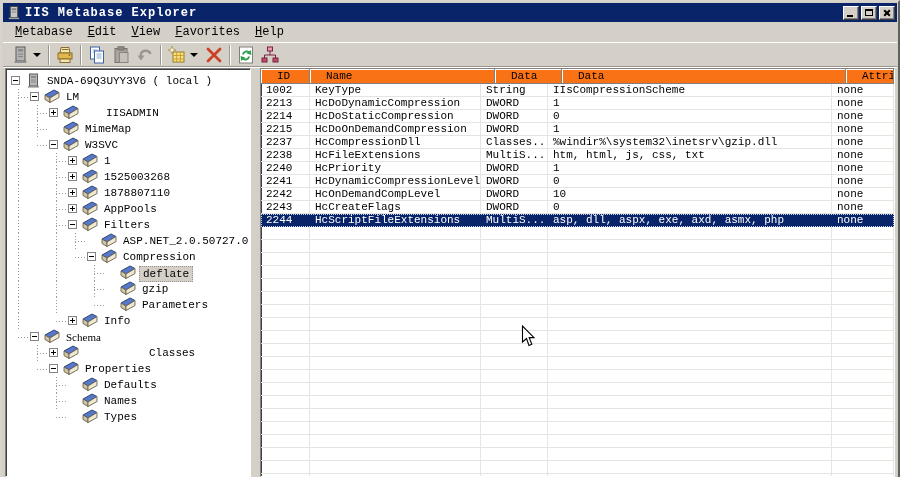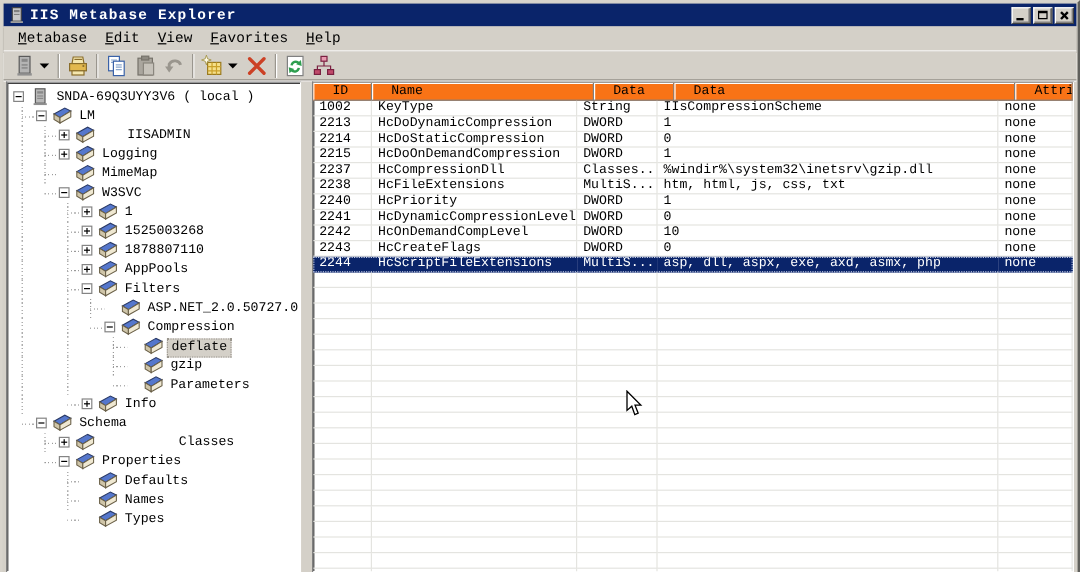--- a/index.html
+++ b/index.html
@@ -250,37 +250,20 @@
     <polygon points="1,6 6,9 6,13.5 1,10.5" fill="#cfc5a8" stroke="#6a6048" stroke-width="0.9"></polygon>
     <polygon points="6,9 15,3.5 15,8.5 6,13.5" fill="#efe8d2" stroke="#6a6048" stroke-width="0.9"></polygon>
   </svg>
 </span>
         <span class="tlabel" style="left: 76px; margin-left: 21px;">IISADMIN</span>
       </div>
       <div class="tree-row">
         <span class="guide" style="left: 12px;"></span>
         <span class="guide" style="left: 31px;"></span>
         <span class="stub" style="left: 31px; width: 12px;"></span>
-        <span class="expander" style="left: 43px;">
-          <span class="h"></span>
-          <span class="v"></span>
-        </span>
-        <span class="ticon16" style="left: 57px;">
-  <svg width="16" height="15" viewBox="0 0 16 15">
-    <polygon points="1,6 10,1 15,3.5 6,9" fill="#5577cc" stroke="#2a3a66" stroke-width="0.9"></polygon>
-    <polygon points="1,6 6,9 6,13.5 1,10.5" fill="#cfc5a8" stroke="#6a6048" stroke-width="0.9"></polygon>
-    <polygon points="6,9 15,3.5 15,8.5 6,13.5" fill="#efe8d2" stroke="#6a6048" stroke-width="0.9"></polygon>
-  </svg>
-</span>
-        <span class="tlabel" style="left: 76px;">Logging</span>
-      </div>
-      <div class="tree-row">
-        <span class="guide" style="left: 12px;"></span>
-        <span class="guide" style="left: 31px;"></span>
-        <span class="stub" style="left: 31px; width: 12px;"></span>
         <span class="ticon16" style="left: 57px;">
   <svg width="16" height="15" viewBox="0 0 16 15">
     <polygon points="1,6 10,1 15,3.5 6,9" fill="#5577cc" stroke="#2a3a66" stroke-width="0.9"></polygon>
     <polygon points="1,6 6,9 6,13.5 1,10.5" fill="#cfc5a8" stroke="#6a6048" stroke-width="0.9"></polygon>
     <polygon points="6,9 15,3.5 15,8.5 6,13.5" fill="#efe8d2" stroke="#6a6048" stroke-width="0.9"></polygon>
   </svg>
 </span>
         <span class="tlabel" style="left: 76px;">MimeMap</span>
       </div>
       <div class="tree-row">
@@ -474,21 +457,21 @@
         <span class="expander" style="left: 24px;">
           <span class="h"></span>
         </span>
         <span class="ticon16" style="left: 38px;">
   <svg width="16" height="15" viewBox="0 0 16 15">
     <polygon points="1,6 10,1 15,3.5 6,9" fill="#5577cc" stroke="#2a3a66" stroke-width="0.9"></polygon>
     <polygon points="1,6 6,9 6,13.5 1,10.5" fill="#cfc5a8" stroke="#6a6048" stroke-width="0.9"></polygon>
     <polygon points="6,9 15,3.5 15,8.5 6,13.5" fill="#efe8d2" stroke="#6a6048" stroke-width="0.9"></polygon>
   </svg>
 </span>
-        <span class="tlabel" style="left: 57px;">Schema</span>
+        <span class="tlabel" style="left: 57px; font-family: Liberation Serif, serif;">Schema</span>
       </div>
       <div class="tree-row">
         <span class="guide" style="left: 31px;"></span>
         <span class="stub" style="left: 31px; width: 12px;"></span>
         <span class="expander" style="left: 43px;">
           <span class="h"></span>
           <span class="v"></span>
         </span>
         <span class="ticon16" style="left: 57px;">
   <svg width="16" height="15" viewBox="0 0 16 15">

